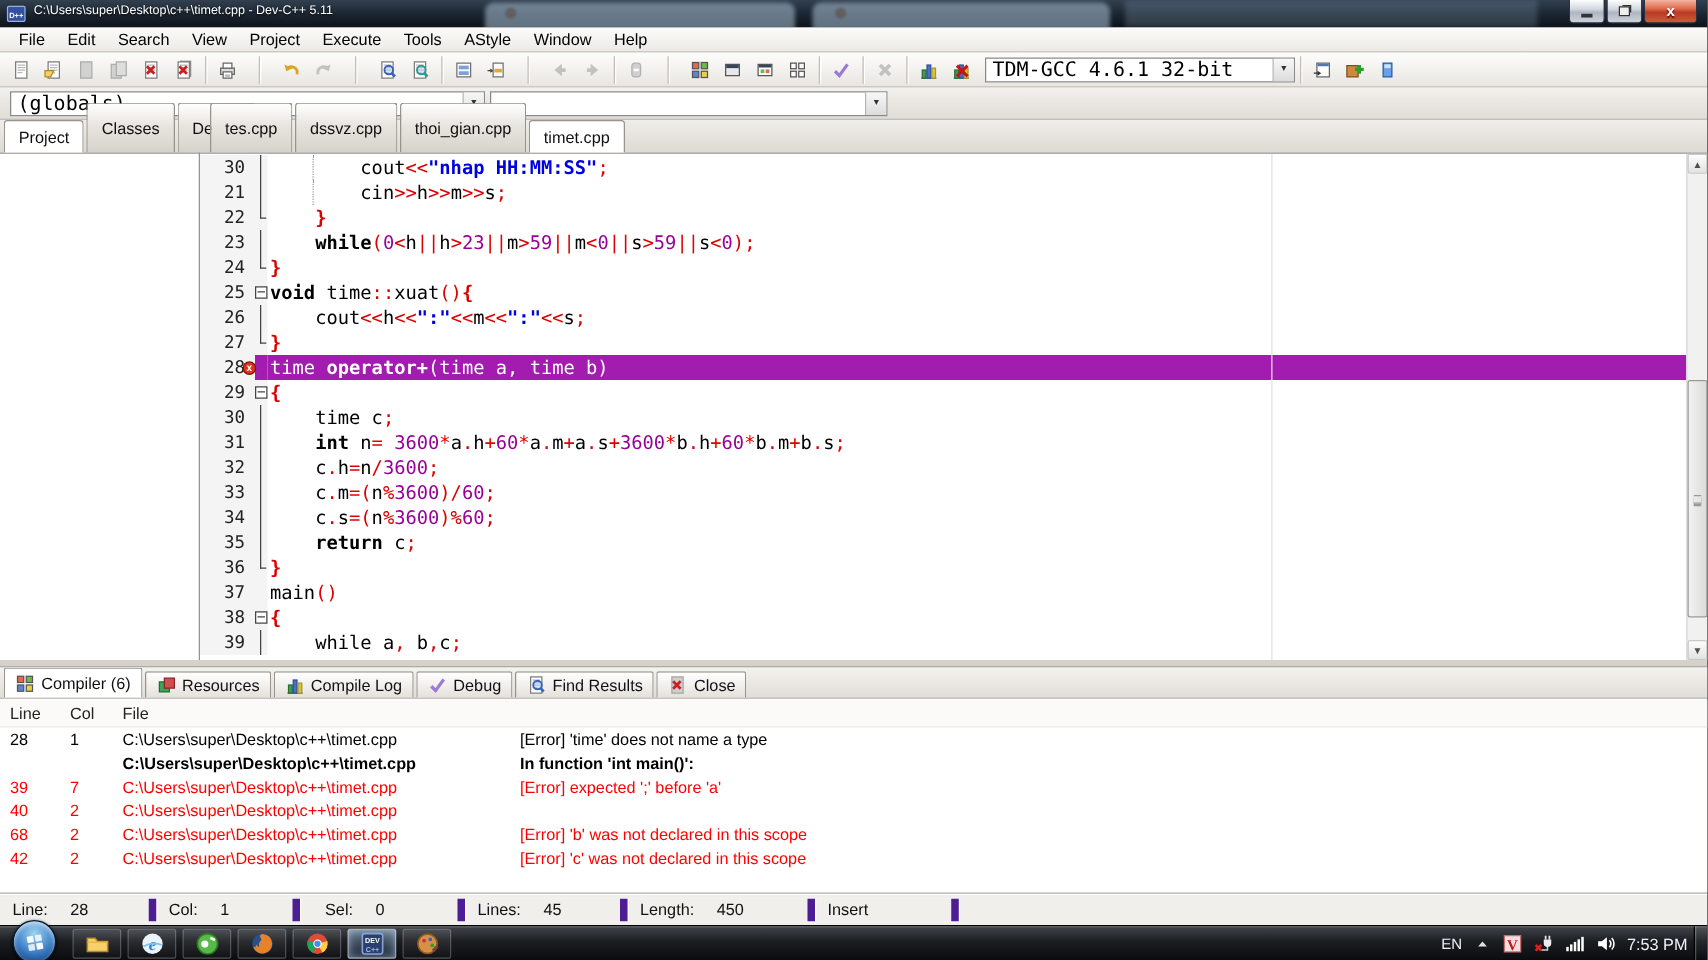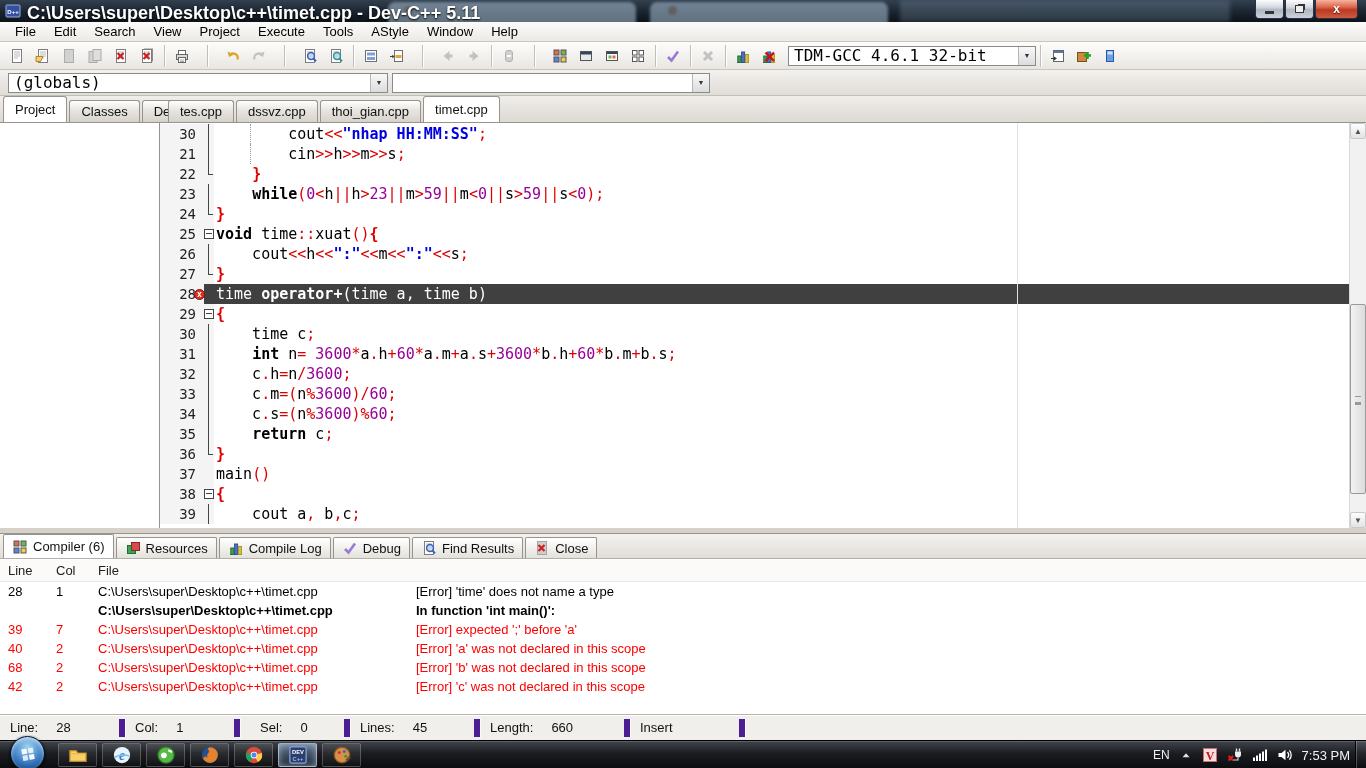--- a/index.html
+++ b/index.html
@@ -5,21 +5,21 @@
   *{margin:0;padding:0;box-sizing:border-box;}
   html,body{background:#000;}
   #screen{position:relative;width:1366px;height:768px;background:#d7d3cc;font-family:"Liberation Sans",sans-serif;overflow:hidden;}
 
   
   .titlebar{position:absolute;left:0;top:0;width:1366px;height:22px;background:linear-gradient(#32404f,#1a2430 55%,#0d1319);overflow:hidden;}
   .ghost{position:absolute;top:2px;height:22px;background:#a9c0d4;opacity:.55;border-radius:7px 7px 0 0;filter:blur(1.6px);}
   .ghost-dot{position:absolute;top:6px;width:9px;height:9px;border-radius:50%;background:#5a4436;opacity:.5;filter:blur(1px);}
   .ghost-strip{position:absolute;top:0;height:22px;background:#8fa6ba;opacity:.25;filter:blur(2px);}
   .app-icon-16{position:absolute;left:5px;top:3px;}
-  .title-text{position:absolute;left:27px;top:3px;color:#fff;font-size:18px;text-shadow:0 1px 2px #000;font-weight:bold;}
+  .title-text{position:absolute;left:27px;top:3px;color:#fff;font-size:10px;text-shadow:0 1px 2px #000;}
   .win-controls{position:absolute;right:8px;top:0;display:flex;}
   .wbtn{width:29px;height:19px;border:1px solid #2a3140;border-top:none;border-radius:0 0 4px 4px;background:linear-gradient(#fdfdfd,#d4d9e0 40%,#aeb6c2 55%,#cdd3dc);display:flex;align-items:center;justify-content:center;margin-left:1px;}
   .wbtn.close{width:43px;background:linear-gradient(#f4b4a0,#dd6448 40%,#b83a24 55%,#cf5a40);}
   .glyph-min{width:9px;height:3px;background:#333;margin-top:7px;}
   .glyph-max{width:9px;height:8px;border:1px solid #333;background:#eee;box-shadow:2px -2px 0 -1px #333;}
   .glyph-x{color:#fff;font-size:12px;font-weight:bold;text-shadow:0 1px 1px #511;line-height:10px;}
 
   
   .menubar{position:absolute;top:22px;left:0;right:0;height:20px;background:linear-gradient(#fbfbfa,#eceae6);border-bottom:1px solid #c9c5bf;display:flex;align-items:center;padding-left:6px;}
   .menu-item{padding:2px 9px;font-size:13px;color:#000;}
@@ -41,38 +41,38 @@
   
   .navbar{position:absolute;top:70px;left:0;right:0;height:26px;background:linear-gradient(#f3f1ee,#e0dcd6);border-bottom:1px solid #c2beb8;display:flex;align-items:center;padding-left:8px;}
   .scope-combo{width:380px;}
   .member-combo{width:318px;margin-left:4px;}
 
   
   .tabrow{position:absolute;top:96px;left:0;right:0;height:26px;background:linear-gradient(#f0eeea,#ddd9d3);}
   .tabset{position:absolute;bottom:0;display:flex;align-items:flex-end;}
   #lefttabs{left:3px;}
   #edtabs{left:168px;}
-  .tab{height:22px;padding:0 11px;font-size:13px;background:linear-gradient(#fff,#e8e5e0 45%,#d6d2cb);border:1px solid #98948d;border-bottom:none;border-radius:3px 3px 0 0;display:flex;align-items:center;margin-right:2px;color:#111;}
+  .tab{height:40px;padding:0 11px;font-size:13px;background:linear-gradient(#fff,#e8e5e0 45%,#d6d2cb);border:1px solid #98948d;border-bottom:none;border-radius:3px 3px 0 0;display:flex;align-items:center;margin-right:2px;color:#111;}
   .tab.active{background:#fff;height:26px;position:relative;z-index:2;}
 
   
   .leftpanel{position:absolute;left:0;top:122px;width:160px;height:406px;background:#fff;border-right:1px solid #98948d;border-top:1px solid #98948d;}
   .editor{position:absolute;left:160px;top:122px;width:1206px;height:406px;background:#fff;border-top:1px solid #98948d;overflow:hidden;}
   #codelines{position:absolute;left:0;top:1px;right:17px;}
   .cline{position:relative;height:20px;display:flex;font:15px/20px "DejaVu Sans Mono",monospace;white-space:pre;}
   .gnum{width:44px;background:#f4f4f4;color:#222;text-align:right;padding-right:8px;font-size:14px;position:relative;flex:none;}
   .gfold{width:10px;background:#f4f4f4;position:relative;flex:none;}
   .gfold.v::after{content:"";position:absolute;left:4px;top:0;bottom:0;width:1px;background:#444;}
   .gfold.e::after{content:"";position:absolute;left:4px;top:0;height:11px;width:1px;background:#444;}
   .gfold.e::before{content:"";position:absolute;left:4px;top:10px;width:5px;height:1px;background:#444;}
   .gfold.b::after{content:"";position:absolute;left:0px;top:5px;width:8px;height:8px;border:1px solid #444;background:#fff;}
   .gfold.b::before{content:"";position:absolute;left:2px;top:9px;width:6px;height:1px;background:#444;z-index:2;}
   .codetext{flex:1;padding-left:2px;position:relative;}
   .guide{position:absolute;left:36px;top:0;bottom:0;border-left:1px dotted #9a9a9a;}
-  .cline.hl .codetext,.cline.hl .gfold{background:#404040;}
+  .cline.hl .codetext,.cline.hl .gfold{background:#a21caf;}
   .cline.hl .codetext span{color:#fff;}
   .errbadge{position:absolute;right:-1px;top:5px;width:11px;height:11px;background:#e03020;border:1px solid #801008;border-radius:50%;color:#fff;font-size:8px;line-height:9px;text-align:center;font-weight:bold;z-index:3;}
   .s-p{color:#000;} .s-k{color:#000;font-weight:bold;} .s-o{color:#dd0000;}
   .s-ob{color:#dd0000;font-weight:bold;} .s-n{color:#990099;} .s-s{color:#0000e0;font-weight:bold;}
   .s-w{color:#fff;} .s-wb{color:#fff;font-weight:bold;}
   .marginline{position:absolute;left:857px;top:0;bottom:0;width:1px;background:#e2e2e2;z-index:4;}
   .vscroll{position:absolute;right:0;top:0;width:17px;bottom:0;background:#f1f1f1;border-left:1px solid #d8d8d8;}
   .varrow{position:absolute;left:0;width:16px;height:16px;display:flex;align-items:center;justify-content:center;font-size:8px;color:#505050;background:linear-gradient(#fdfdfd,#e3e3e3);border:1px solid #c9c9c9;border-radius:2px;}
   .vthumb{position:absolute;left:0;width:16px;top:181px;height:190px;background:linear-gradient(90deg,#f2f2f2,#dcdcdc);border:1px solid #9a9a9a;border-radius:2px;}
   .vthumb::after{content:"";position:absolute;left:4px;right:4px;top:50%;height:5px;margin-top:-3px;border-top:1px solid #999;border-bottom:1px solid #999;box-shadow:0 2px 0 #999;}
@@ -403,21 +403,21 @@
         <div class="cline"><span class="gnum">29</span><span class="gfold b"></span><span class="codetext"><span class="s-ob">{</span></span></div>
         <div class="cline"><span class="gnum">30</span><span class="gfold v"></span><span class="codetext"><span class="s-p">    time c</span><span class="s-o">;</span></span></div>
         <div class="cline"><span class="gnum">31</span><span class="gfold v"></span><span class="codetext"><span class="s-p">    </span><span class="s-k">int</span><span class="s-p"> n</span><span class="s-o">=</span><span class="s-p"> </span><span class="s-n">3600</span><span class="s-o">*</span><span class="s-p">a</span><span class="s-o">.</span><span class="s-p">h</span><span class="s-o">+</span><span class="s-n">60</span><span class="s-o">*</span><span class="s-p">a</span><span class="s-o">.</span><span class="s-p">m</span><span class="s-o">+</span><span class="s-p">a</span><span class="s-o">.</span><span class="s-p">s</span><span class="s-o">+</span><span class="s-n">3600</span><span class="s-o">*</span><span class="s-p">b</span><span class="s-o">.</span><span class="s-p">h</span><span class="s-o">+</span><span class="s-n">60</span><span class="s-o">*</span><span class="s-p">b</span><span class="s-o">.</span><span class="s-p">m</span><span class="s-o">+</span><span class="s-p">b</span><span class="s-o">.</span><span class="s-p">s</span><span class="s-o">;</span></span></div>
         <div class="cline"><span class="gnum">32</span><span class="gfold v"></span><span class="codetext"><span class="s-p">    c</span><span class="s-o">.</span><span class="s-p">h</span><span class="s-o">=</span><span class="s-p">n</span><span class="s-o">/</span><span class="s-n">3600</span><span class="s-o">;</span></span></div>
         <div class="cline"><span class="gnum">33</span><span class="gfold v"></span><span class="codetext"><span class="s-p">    c</span><span class="s-o">.</span><span class="s-p">m</span><span class="s-o">=(</span><span class="s-p">n</span><span class="s-o">%</span><span class="s-n">3600</span><span class="s-o">)/</span><span class="s-n">60</span><span class="s-o">;</span></span></div>
         <div class="cline"><span class="gnum">34</span><span class="gfold v"></span><span class="codetext"><span class="s-p">    c</span><span class="s-o">.</span><span class="s-p">s</span><span class="s-o">=(</span><span class="s-p">n</span><span class="s-o">%</span><span class="s-n">3600</span><span class="s-o">)%</span><span class="s-n">60</span><span class="s-o">;</span></span></div>
         <div class="cline"><span class="gnum">35</span><span class="gfold v"></span><span class="codetext"><span class="s-p">    </span><span class="s-k">return</span><span class="s-p"> c</span><span class="s-o">;</span></span></div>
         <div class="cline"><span class="gnum">36</span><span class="gfold e"></span><span class="codetext"><span class="s-ob">}</span></span></div>
         <div class="cline"><span class="gnum">37</span><span class="gfold"></span><span class="codetext"><span class="s-p">main</span><span class="s-o">()</span></span></div>
         <div class="cline"><span class="gnum">38</span><span class="gfold b"></span><span class="codetext"><span class="s-ob">{</span></span></div>
-        <div class="cline"><span class="gnum">39</span><span class="gfold v"></span><span class="codetext"><span class="s-p">    cout a</span><span class="s-o">,</span><span class="s-p"> b</span><span class="s-o">,</span><span class="s-p">c</span><span class="s-o">;</span></span></div>
+        <div class="cline"><span class="gnum">39</span><span class="gfold v"></span><span class="codetext"><span class="s-p">    while a</span><span class="s-o">,</span><span class="s-p"> b</span><span class="s-o">,</span><span class="s-p">c</span><span class="s-o">;</span></span></div>
       </div>
     <div class="marginline"></div>
     <div class="vscroll">
       <div class="varrow" style="top:0;">▲</div>
       <div class="vthumb"></div>
       <div class="varrow" style="bottom:0;">▼</div>
     </div>
   </div>
 
   <div class="splitter"></div>
@@ -506,21 +506,20 @@
           <div class="crow error">
             <span>39</span>
             <span>7</span>
             <span>C:\Users\super\Desktop\c++\timet.cpp</span>
             <span>[Error] expected ';' before 'a'</span>
           </div>
           <div class="crow error">
             <span>40</span>
             <span>2</span>
             <span>C:\Users\super\Desktop\c++\timet.cpp</span>
-            <span>[Error] 'a' was not declared in this scope</span>
           </div>
           <div class="crow error">
             <span>68</span>
             <span>2</span>
             <span>C:\Users\super\Desktop\c++\timet.cpp</span>
             <span>[Error] 'b' was not declared in this scope</span>
           </div>
           <div class="crow error">
             <span>42</span>
             <span>2</span>
@@ -533,31 +532,31 @@
 
   <div class="statusbar" id="statusbar">
       <div class="sseg" style="width: 125px;">
         <span class="lab">Line:</span>
         <span>28</span>
       </div>
       <div class="sseg" style="width: 115px;">
         <span class="lab">Col:</span>
         <span>1</span>
       </div>
-      <div class="sseg" style="width: 110px; padding-left: 20px;">
+      <div class="sseg" style="width: 132px; padding-left: 20px;">
         <span class="lab">Sel:</span>
         <span>0</span>
       </div>
       <div class="sseg" style="width: 130px;">
         <span class="lab">Lines:</span>
         <span>45</span>
       </div>
       <div class="sseg" style="width: 150px;">
         <span class="lab">Length:</span>
-        <span>660</span>
+        <span>450</span>
       </div>
       <div class="sseg" style="width: 115px;">
         <span class="lab">Insert</span>
       </div>
     </div>
 
   <div class="taskbar">
     <div class="startorb" id="startorb">
         <svg width="18" height="18" viewBox="0 0 16 16" xmlns="http://www.w3.org/2000/svg">
           <g transform="rotate(-10 8 8)">

